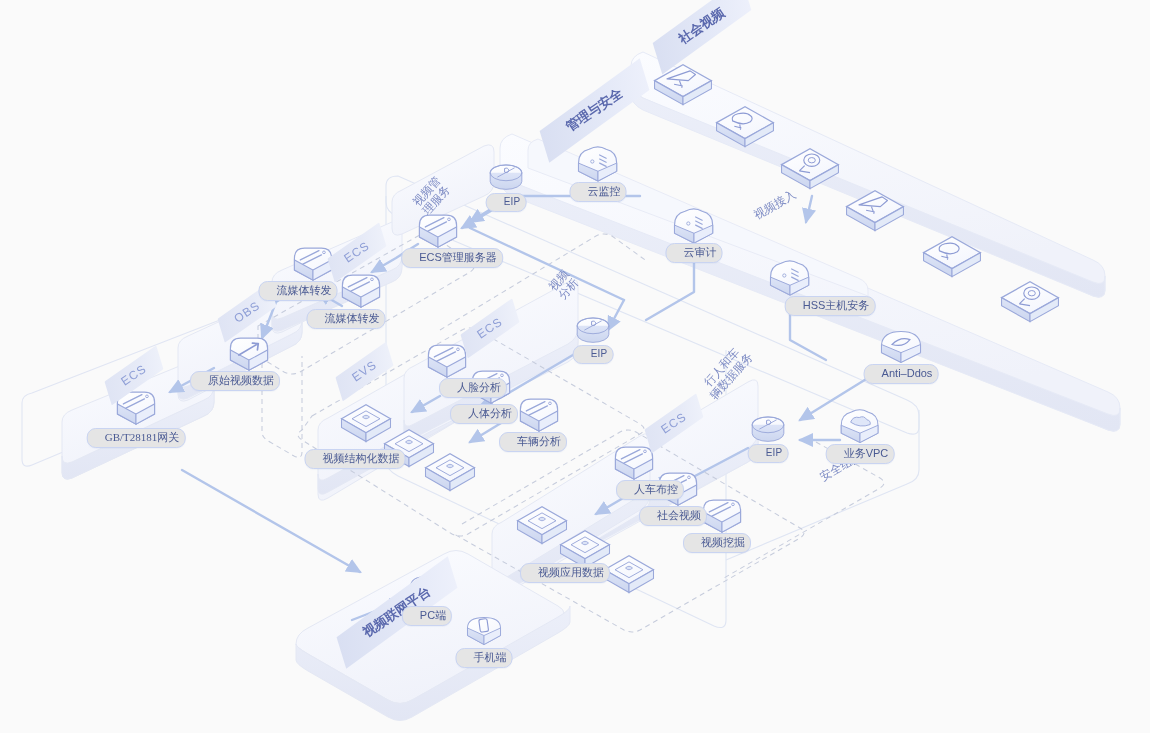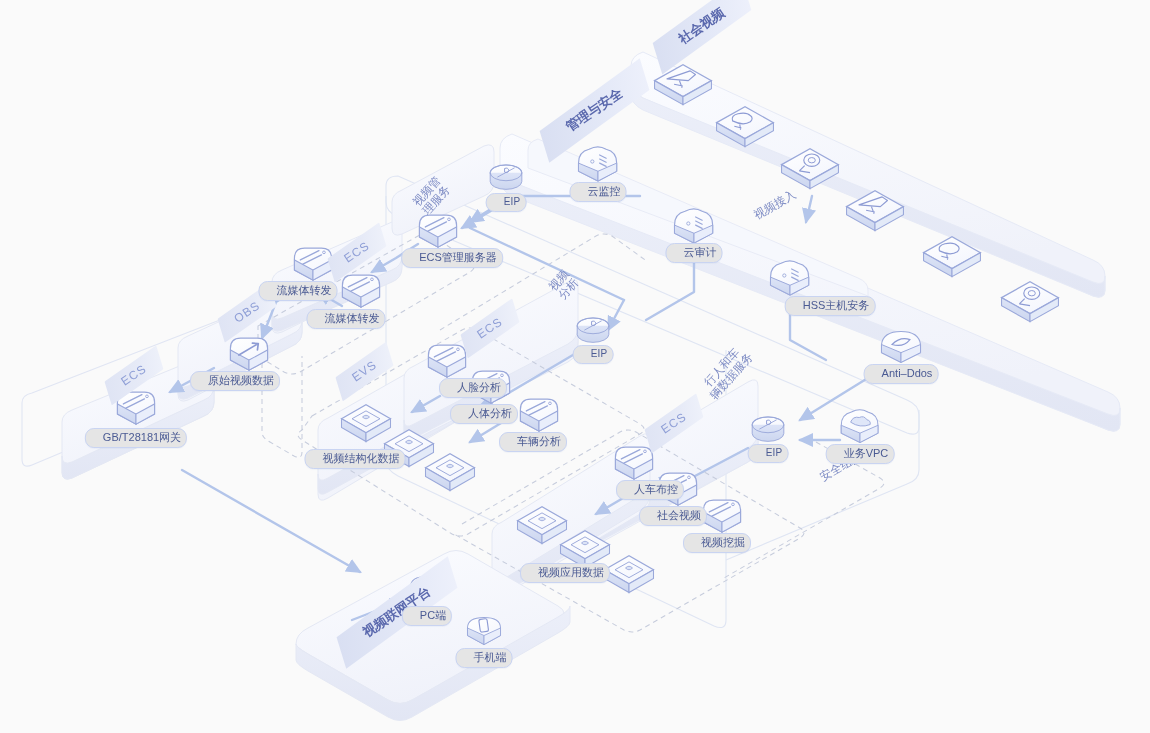--- a/index.html
+++ b/index.html
@@ -402,21 +402,21 @@
     </div>
   <div class="flabel" style="left:727px;top:372px;transform:translate(-50%,-50%) rotate(-48deg);">
       <div>行人和车</div>
       <div>辆数据服务</div>
     </div>
   <div class="flabel" style="left:846px;top:464px;transform:translate(-50%,-50%) rotate(-30deg);">
       <div>安全组控制</div>
     </div>
 
   <div id="chip-layer">
-      <div class="chip" style="left: 136px; top: 428px;">GB/T28181网关</div>
+      <div class="chip" style="left: 136px; top: 428px; font-family: Liberation Serif, serif;">GB/T28181网关</div>
       <div class="chip" style="left: 235px; top: 371px;">原始视频数据</div>
       <div class="chip" style="left: 298px; top: 281px;">流媒体转发</div>
       <div class="chip" style="left: 346px; top: 309px;">流媒体转发</div>
       <div class="chip" style="left: 452px; top: 248px;">ECS管理服务器</div>
       <div class="chip en" style="left: 506px; top: 193px;">EIP</div>
       <div class="chip" style="left: 598px; top: 182px;">云监控</div>
       <div class="chip" style="left: 694px; top: 243px;">云审计</div>
       <div class="chip" style="left: 790px; top: 296px; margin-left: 40px;">HSS主机安务</div>
       <div class="chip" style="left: 901px; top: 364px;">Anti–Ddos</div>
       <div class="chip" style="left: 425px; top: 378px; margin-left: 48px;">人脸分析</div>

